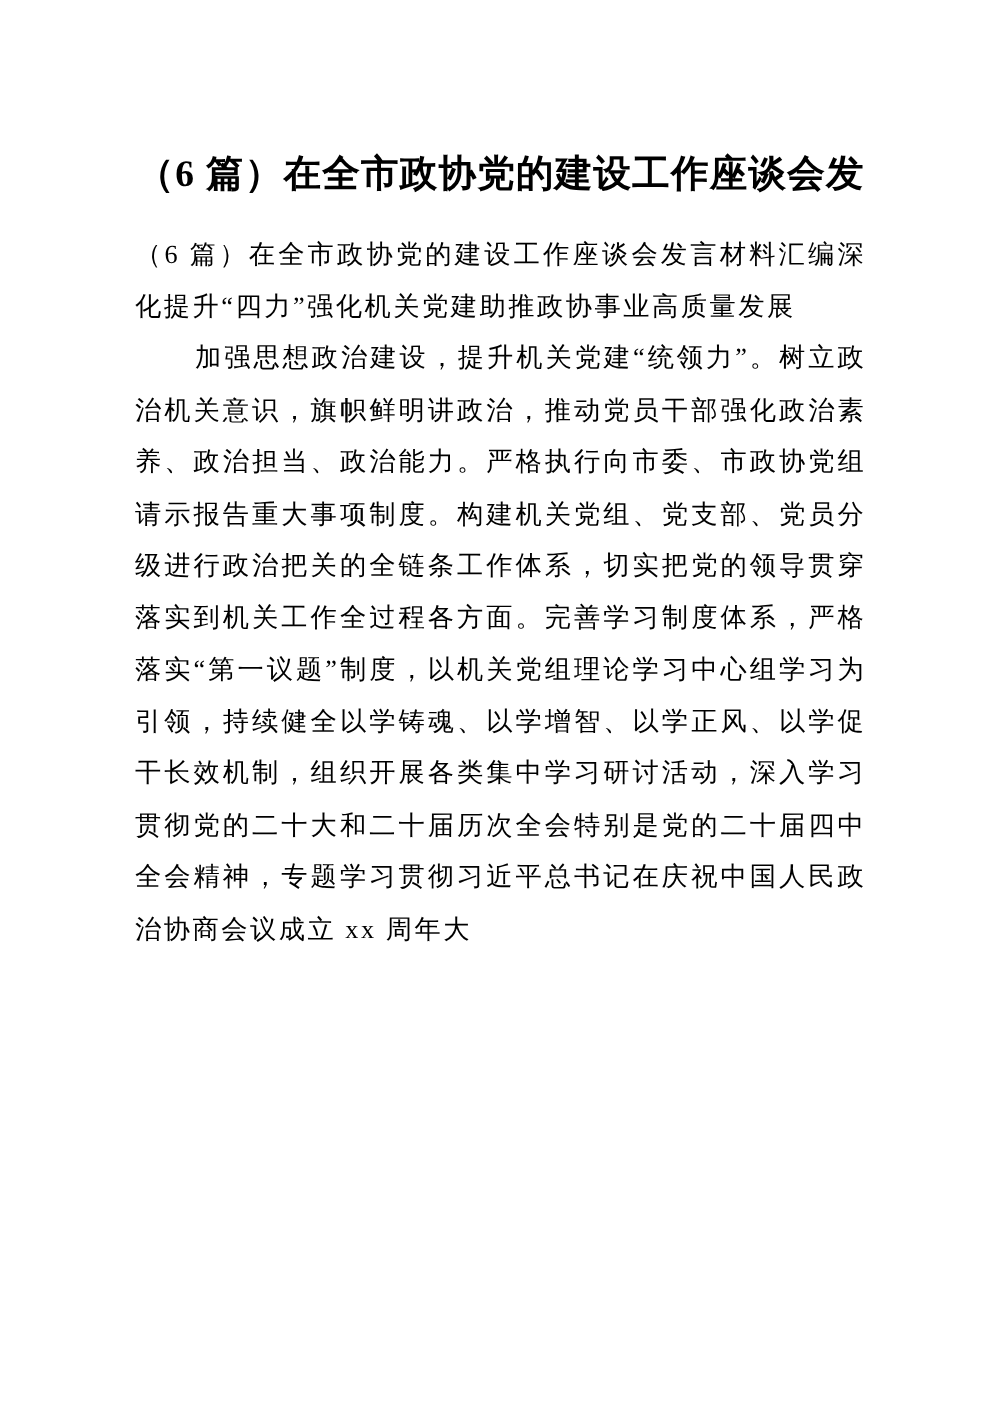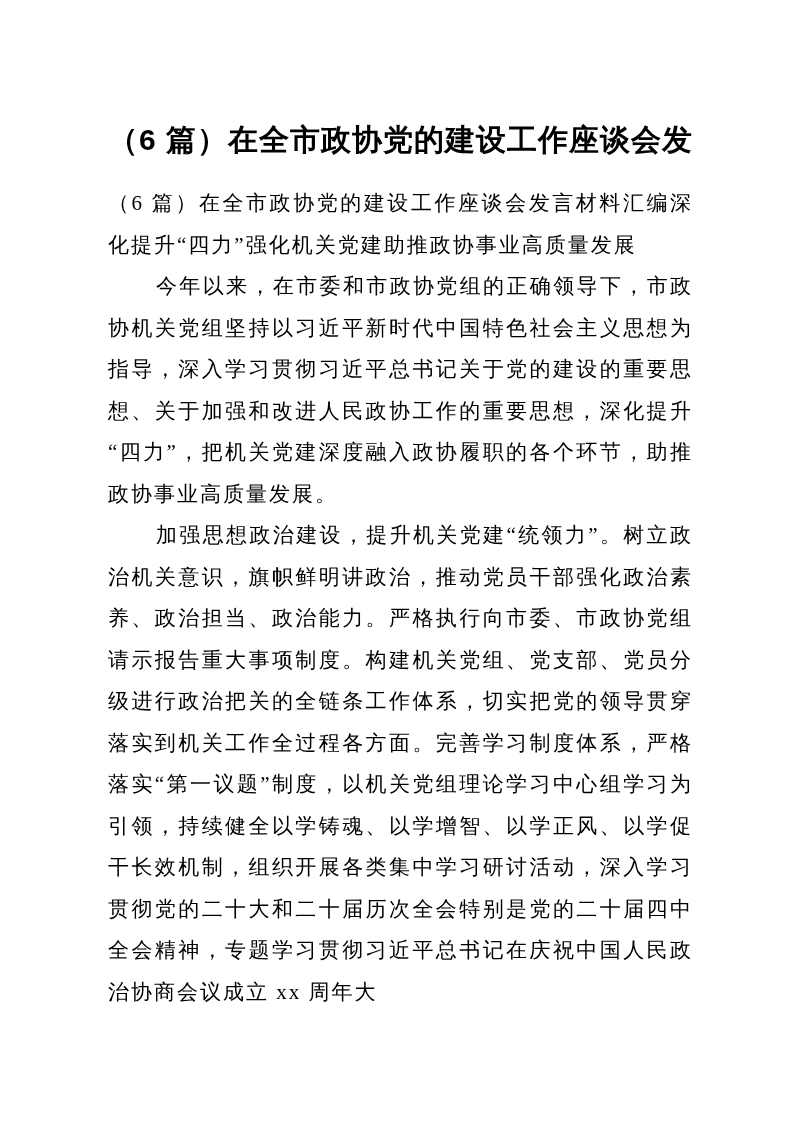--- a/index.html
+++ b/index.html
@@ -14,21 +14,21 @@
     margin: 0 auto;
     background: #ffffff;
     overflow: hidden;
     color: #000000;
   }
   .content {
     padding: 112px 100px 0 108px;
   }
   .doc-title {
     margin: 0 0 16px 0;
-    font-family: Liberation Sans, sans-serif;
+    font-family: Liberation Serif, serif;
     font-weight: bold;
     font-size: 30px;
     line-height: 55px;
     letter-spacing: 1px;
     text-align: center;
     color: #000000;
   }
   .doc-title .title-line {
     display: block;
     white-space: nowrap;
@@ -54,18 +54,17 @@
 
 <div class="page">
   <div class="content">
 
     <h1 class="doc-title">
       <span class="title-line">（6 篇）在全市政协党的建设工作座谈会发</span>
     </h1>
 
     <div class="body-text">
       <p>（6 篇）在全市政协党的建设工作座谈会发言材料汇编深化提升“四力”强化机关党建助推政协事业高质量发展</p>
-      <p class="indent">今年以来，在市委和市政协党组的正确领导下，市政协机关党组坚持以习近平新时代中国特色社会主义思想为指导，深入学习贯彻习近平总书记关于党的建设的重要思想、关于加强和改进人民政协工作的重要思想，深化提升“四力”，把机关党建深度融入政协履职的各个环节，助推政协事业高质量发展。</p>
       <p class="indent">加强思想政治建设，提升机关党建“统领力”。树立政治机关意识，旗帜鲜明讲政治，推动党员干部强化政治素养、政治担当、政治能力。严格执行向市委、市政协党组请示报告重大事项制度。构建机关党组、党支部、党员分级进行政治把关的全链条工作体系，切实把党的领导贯穿落实到机关工作全过程各方面。完善学习制度体系，严格落实“第一议题”制度，以机关党组理论学习中心组学习为引领，持续健全以学铸魂、以学增智、以学正风、以学促干长效机制，组织开展各类集中学习研讨活动，深入学习贯彻党的二十大和二十届历次全会特别是党的二十届四中全会精神，专题学习贯彻习近平总书记在庆祝中国人民政治协商会议成立 xx 周年大</p>
     </div>
 
   </div>
 </div>
 
 </body></html>

